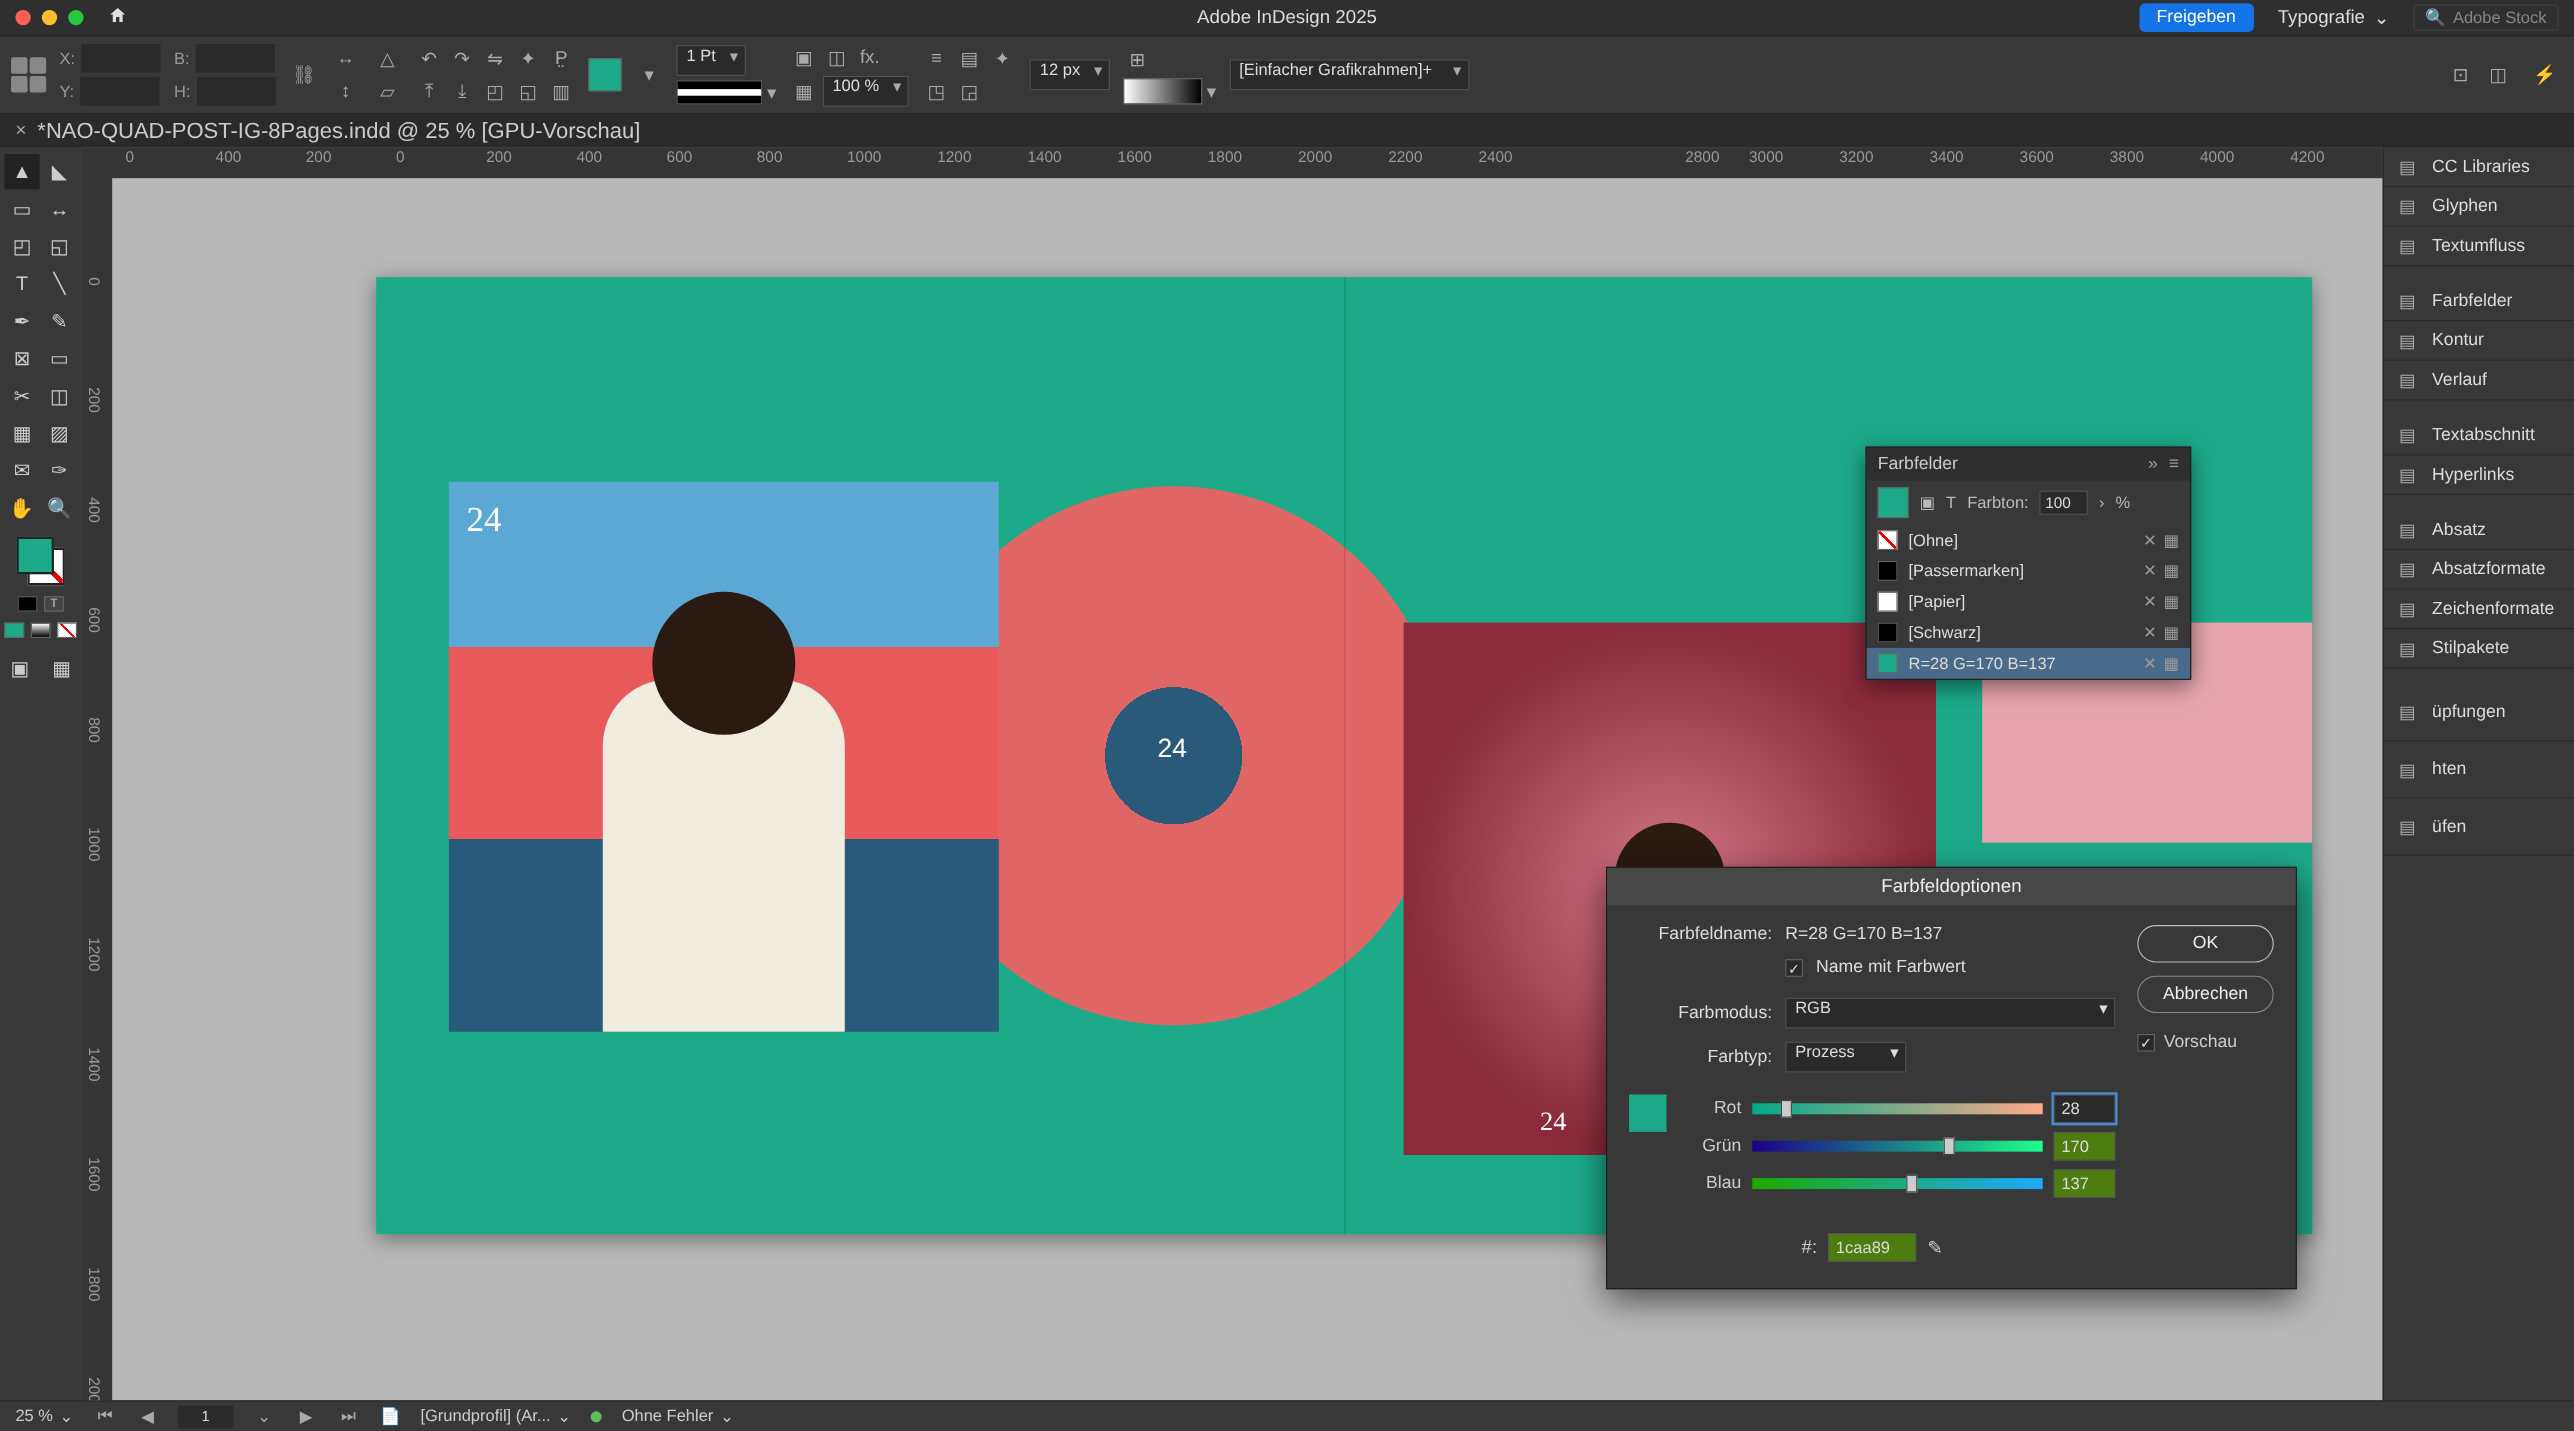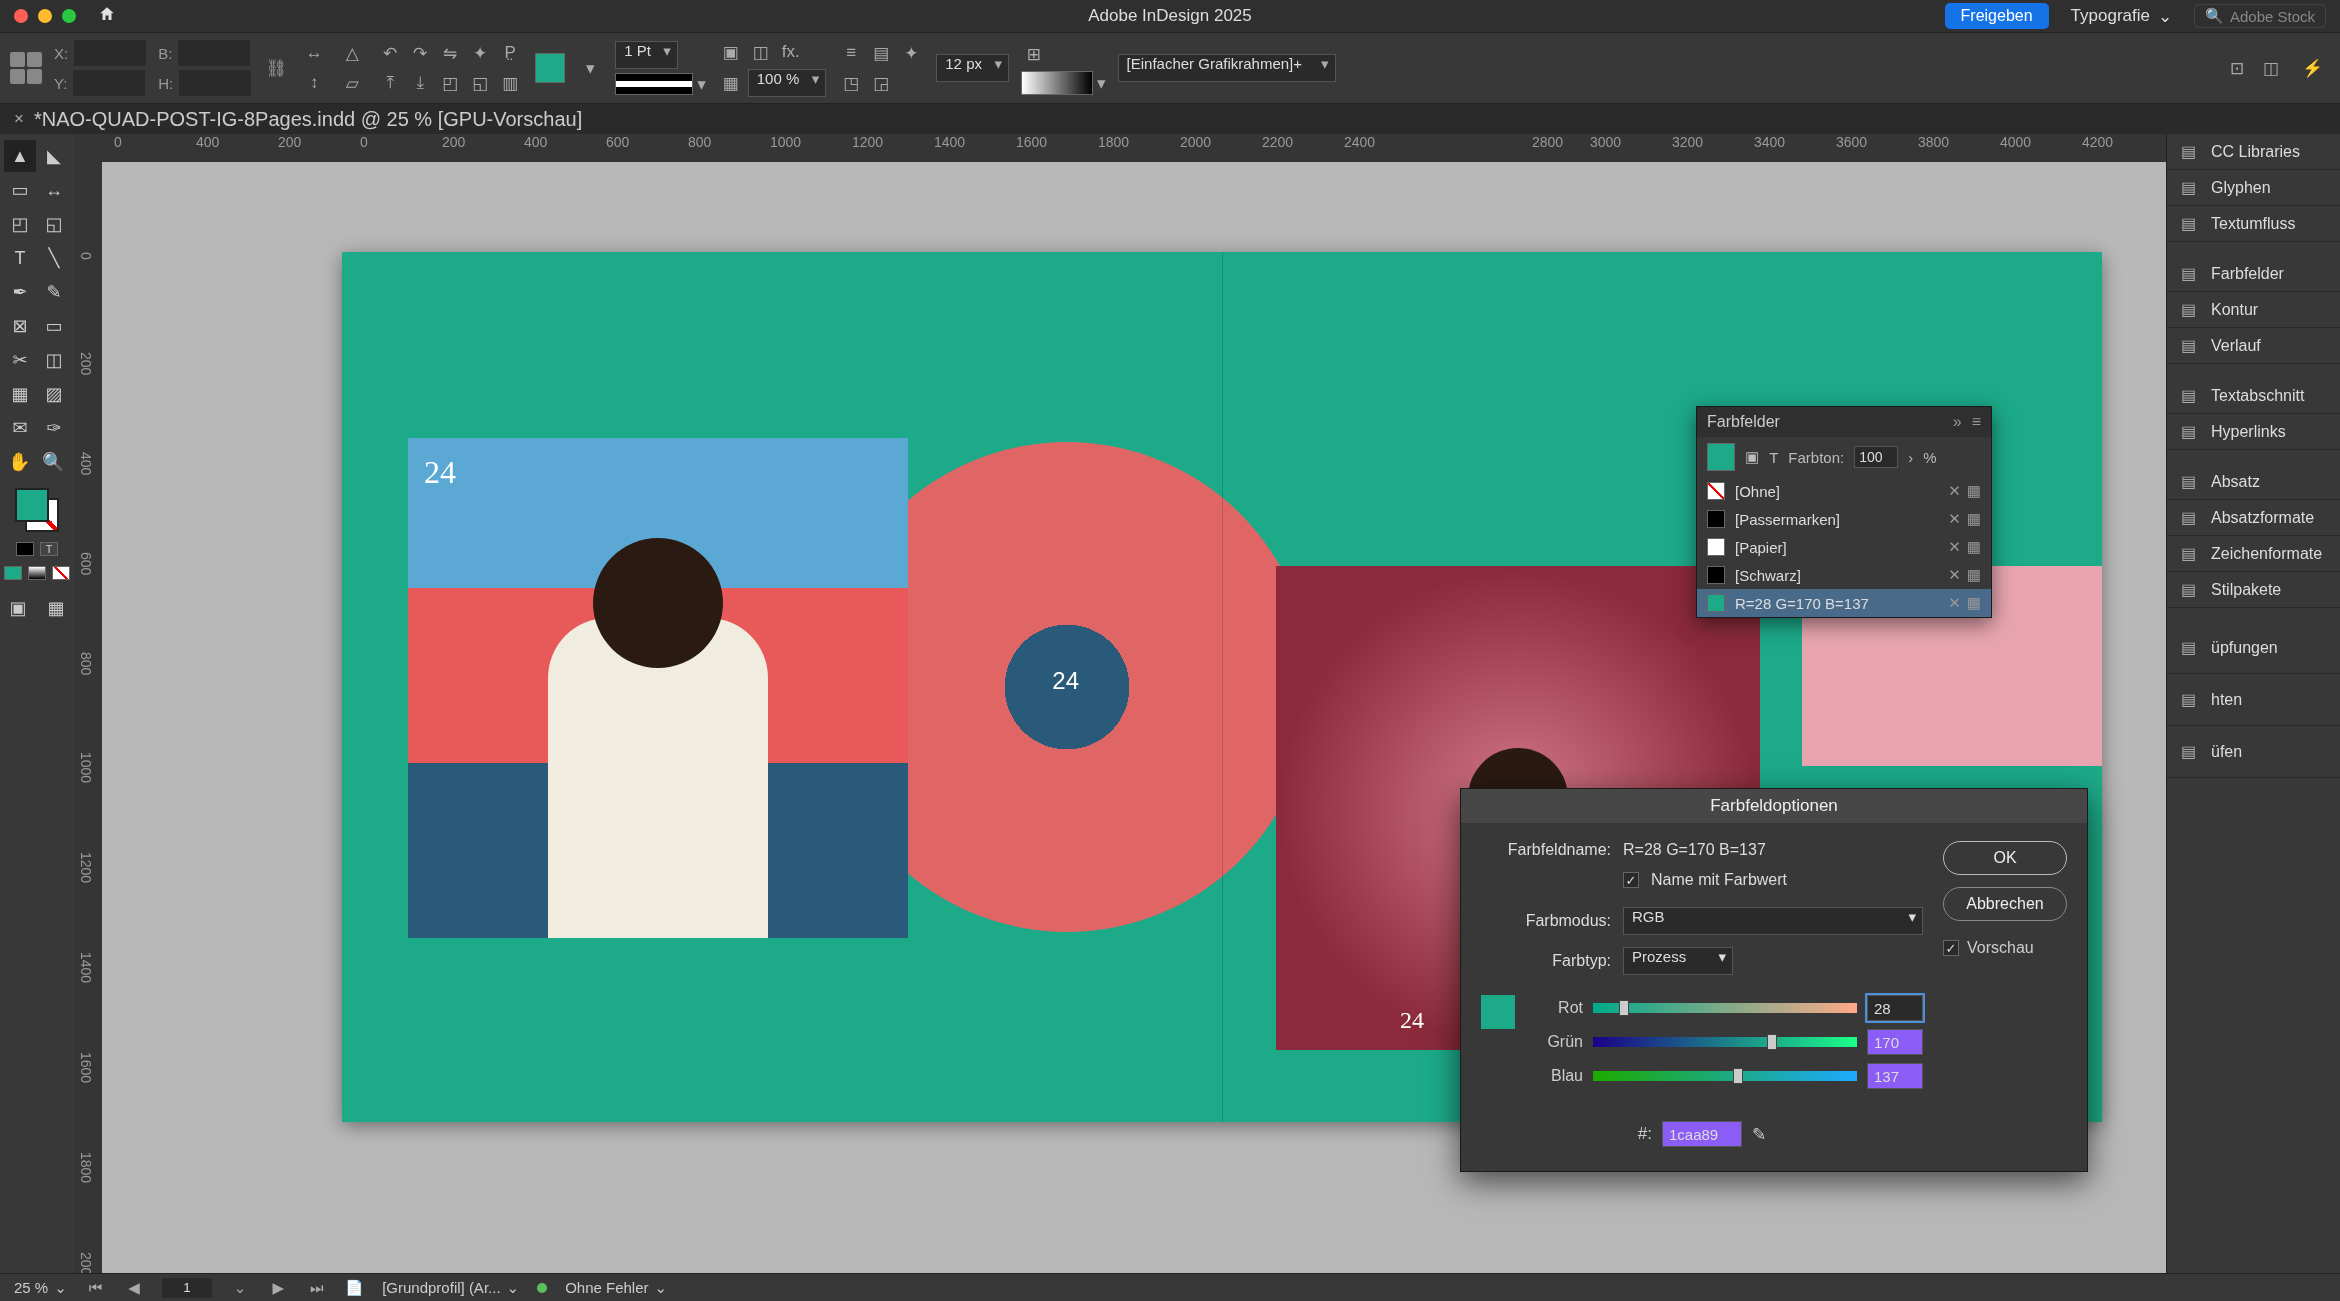--- a/index.html
+++ b/index.html
@@ -102,21 +102,21 @@
 .dlg-drop.wide { width:300px; }
 .chk { width:16px; height:16px; background:#2a2a2a; border:1px solid #666; display:inline-flex; align-items:center; justify-content:center; color:#ddd; font-size:13px; }
 .color-prev { width:34px; height:34px; background:#1caa89; }
 .slider-row { display:flex; align-items:center; gap:10px; margin-bottom:8px; }
 .slider-row label { width:52px; text-align:right; font-size:16px; }
 .slider { flex:1; height:10px; position:relative; }
 .sl-r { background:linear-gradient(to right,#00aa89,#ffaa89); }
 .sl-g { background:linear-gradient(to right,#1c0089,#1cff89); }
 .sl-b { background:linear-gradient(to right,#1caa00,#1caaff); }
 .slider .thumb { position:absolute; top:-3px; width:10px; height:16px; background:#ccc; border:1px solid #444; }
-.val-in { width:56px; height:26px; background:#8b5cf6; border:1px solid #555; color:#ddd; padding:0 6px; font-size:15px; }
+.val-in { width:56px; height:26px; background:#4d7c0f; border:1px solid #555; color:#ddd; padding:0 6px; font-size:15px; }
 .val-in.hl { background:#2a2a2a; outline:2px solid #4a90d9; }
 .hex-row { display:flex; align-items:center; gap:10px; margin-top:24px; justify-content:center; }
 .dlg-right { width:140px; display:flex; flex-direction:column; gap:12px; align-items:stretch; }
 .dlg-btn { height:34px; border-radius:17px; display:flex; align-items:center; justify-content:center; font-size:16px; color:#eee; border:1.5px solid #888; background:transparent; }
 .dlg-btn.primary { border-color:#bbb; }
 .dlg-chk { display:flex; align-items:center; gap:8px; font-size:16px; }
 
 
 .statusbar { height:28px; background:#383838; border-top:1px solid #222; display:flex; align-items:center; padding:0 14px; gap:18px; color:#ccc; font-size:15px; }
 .st-drop { display:flex; align-items:center; gap:6px; }

